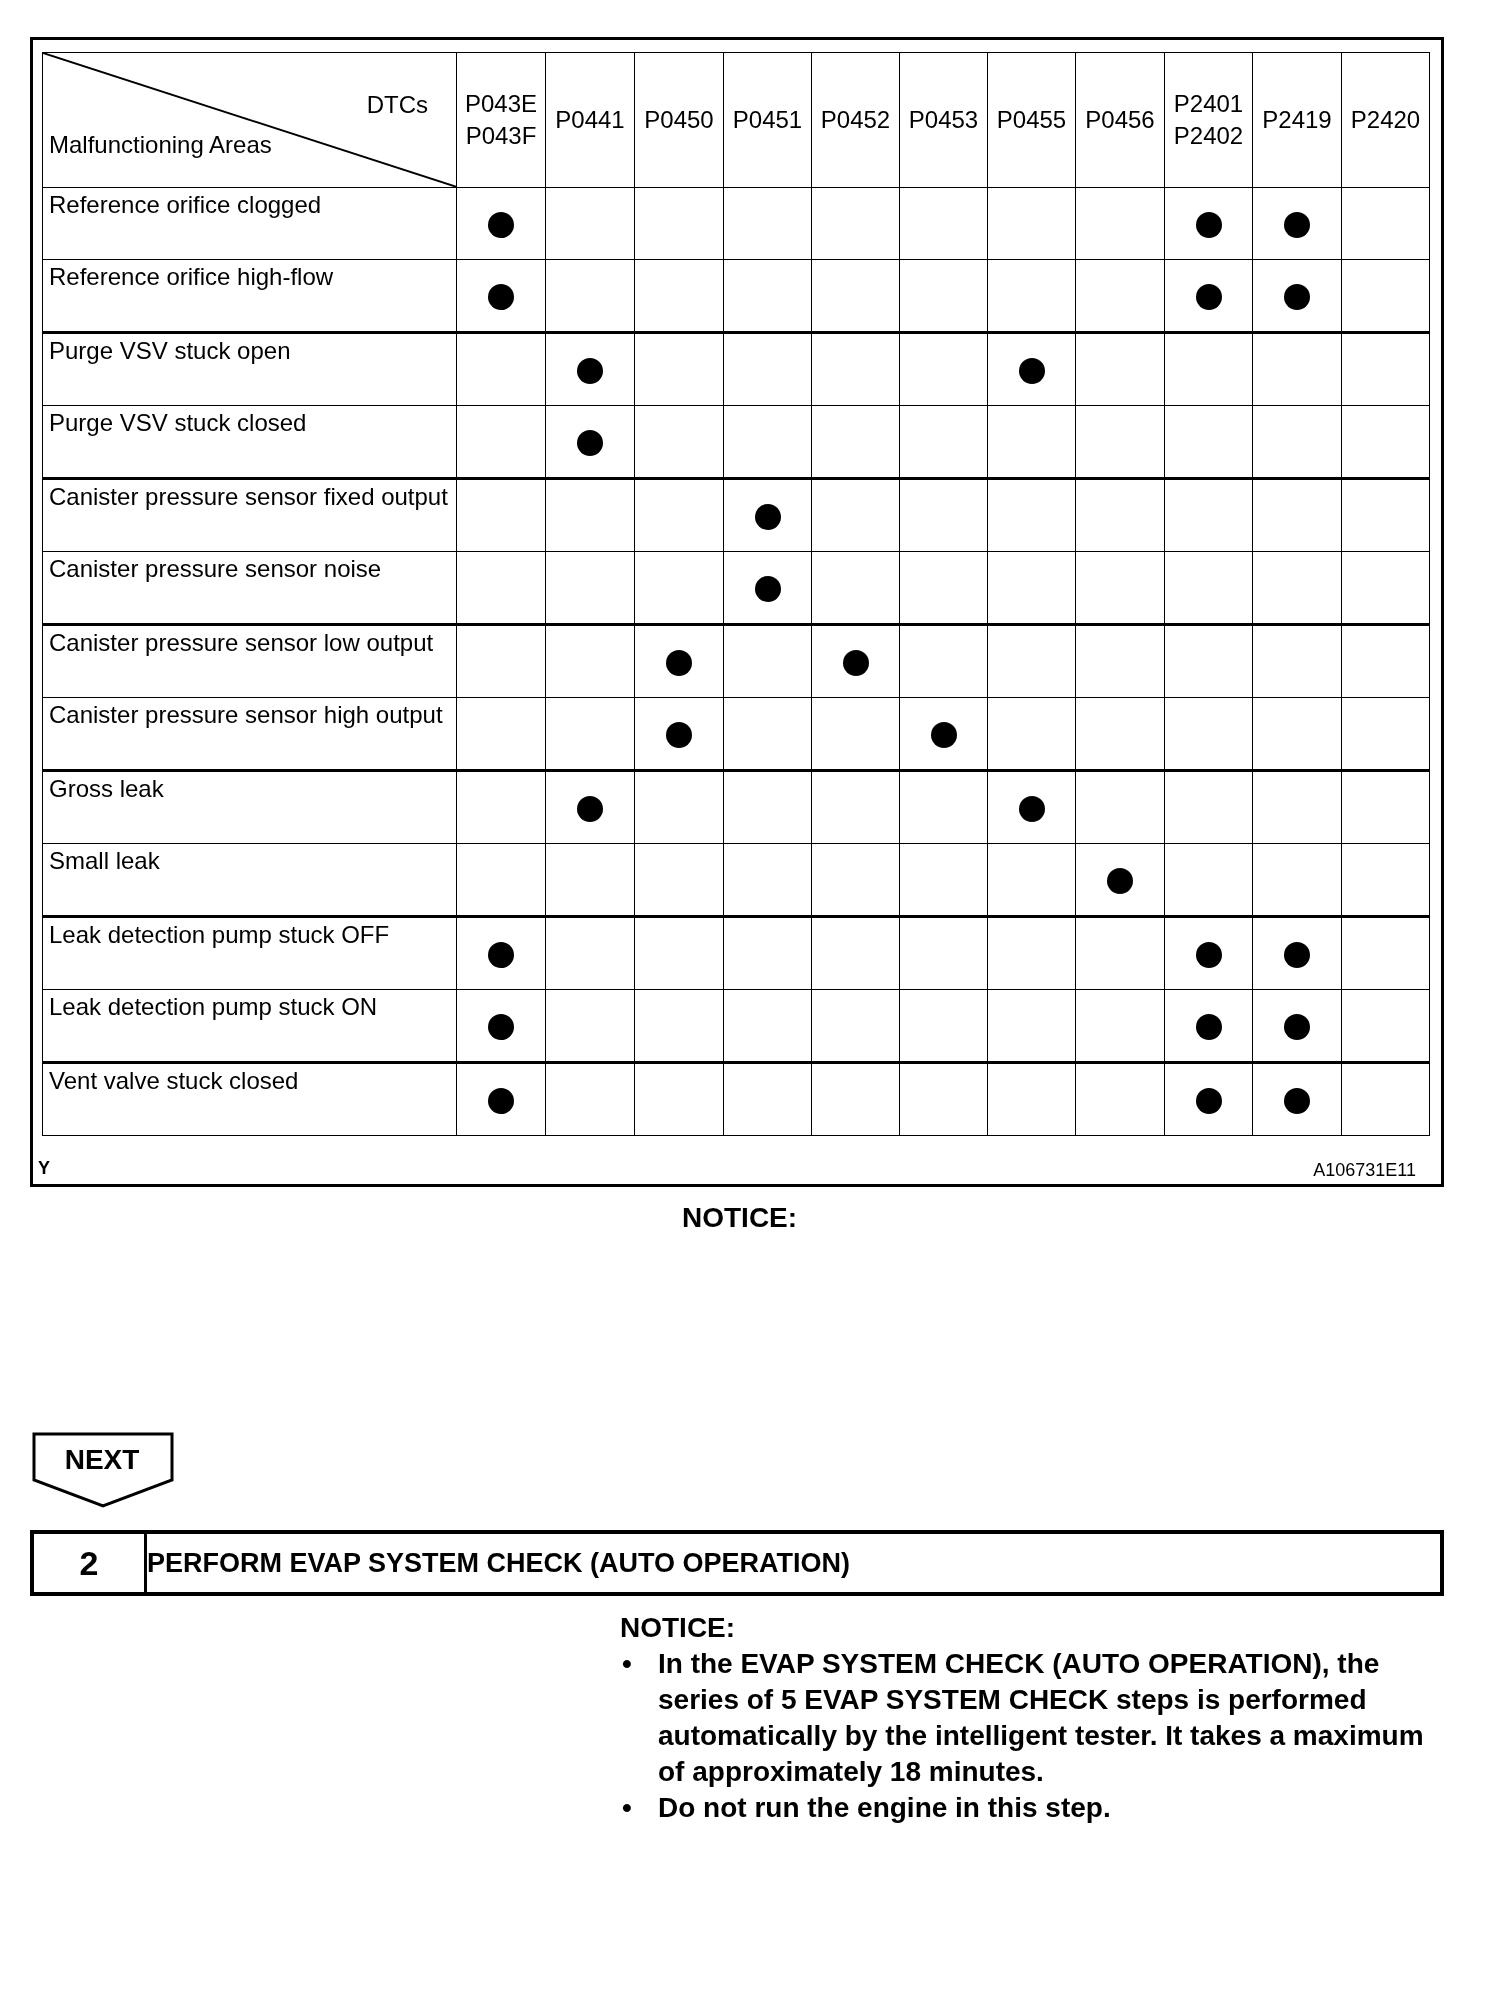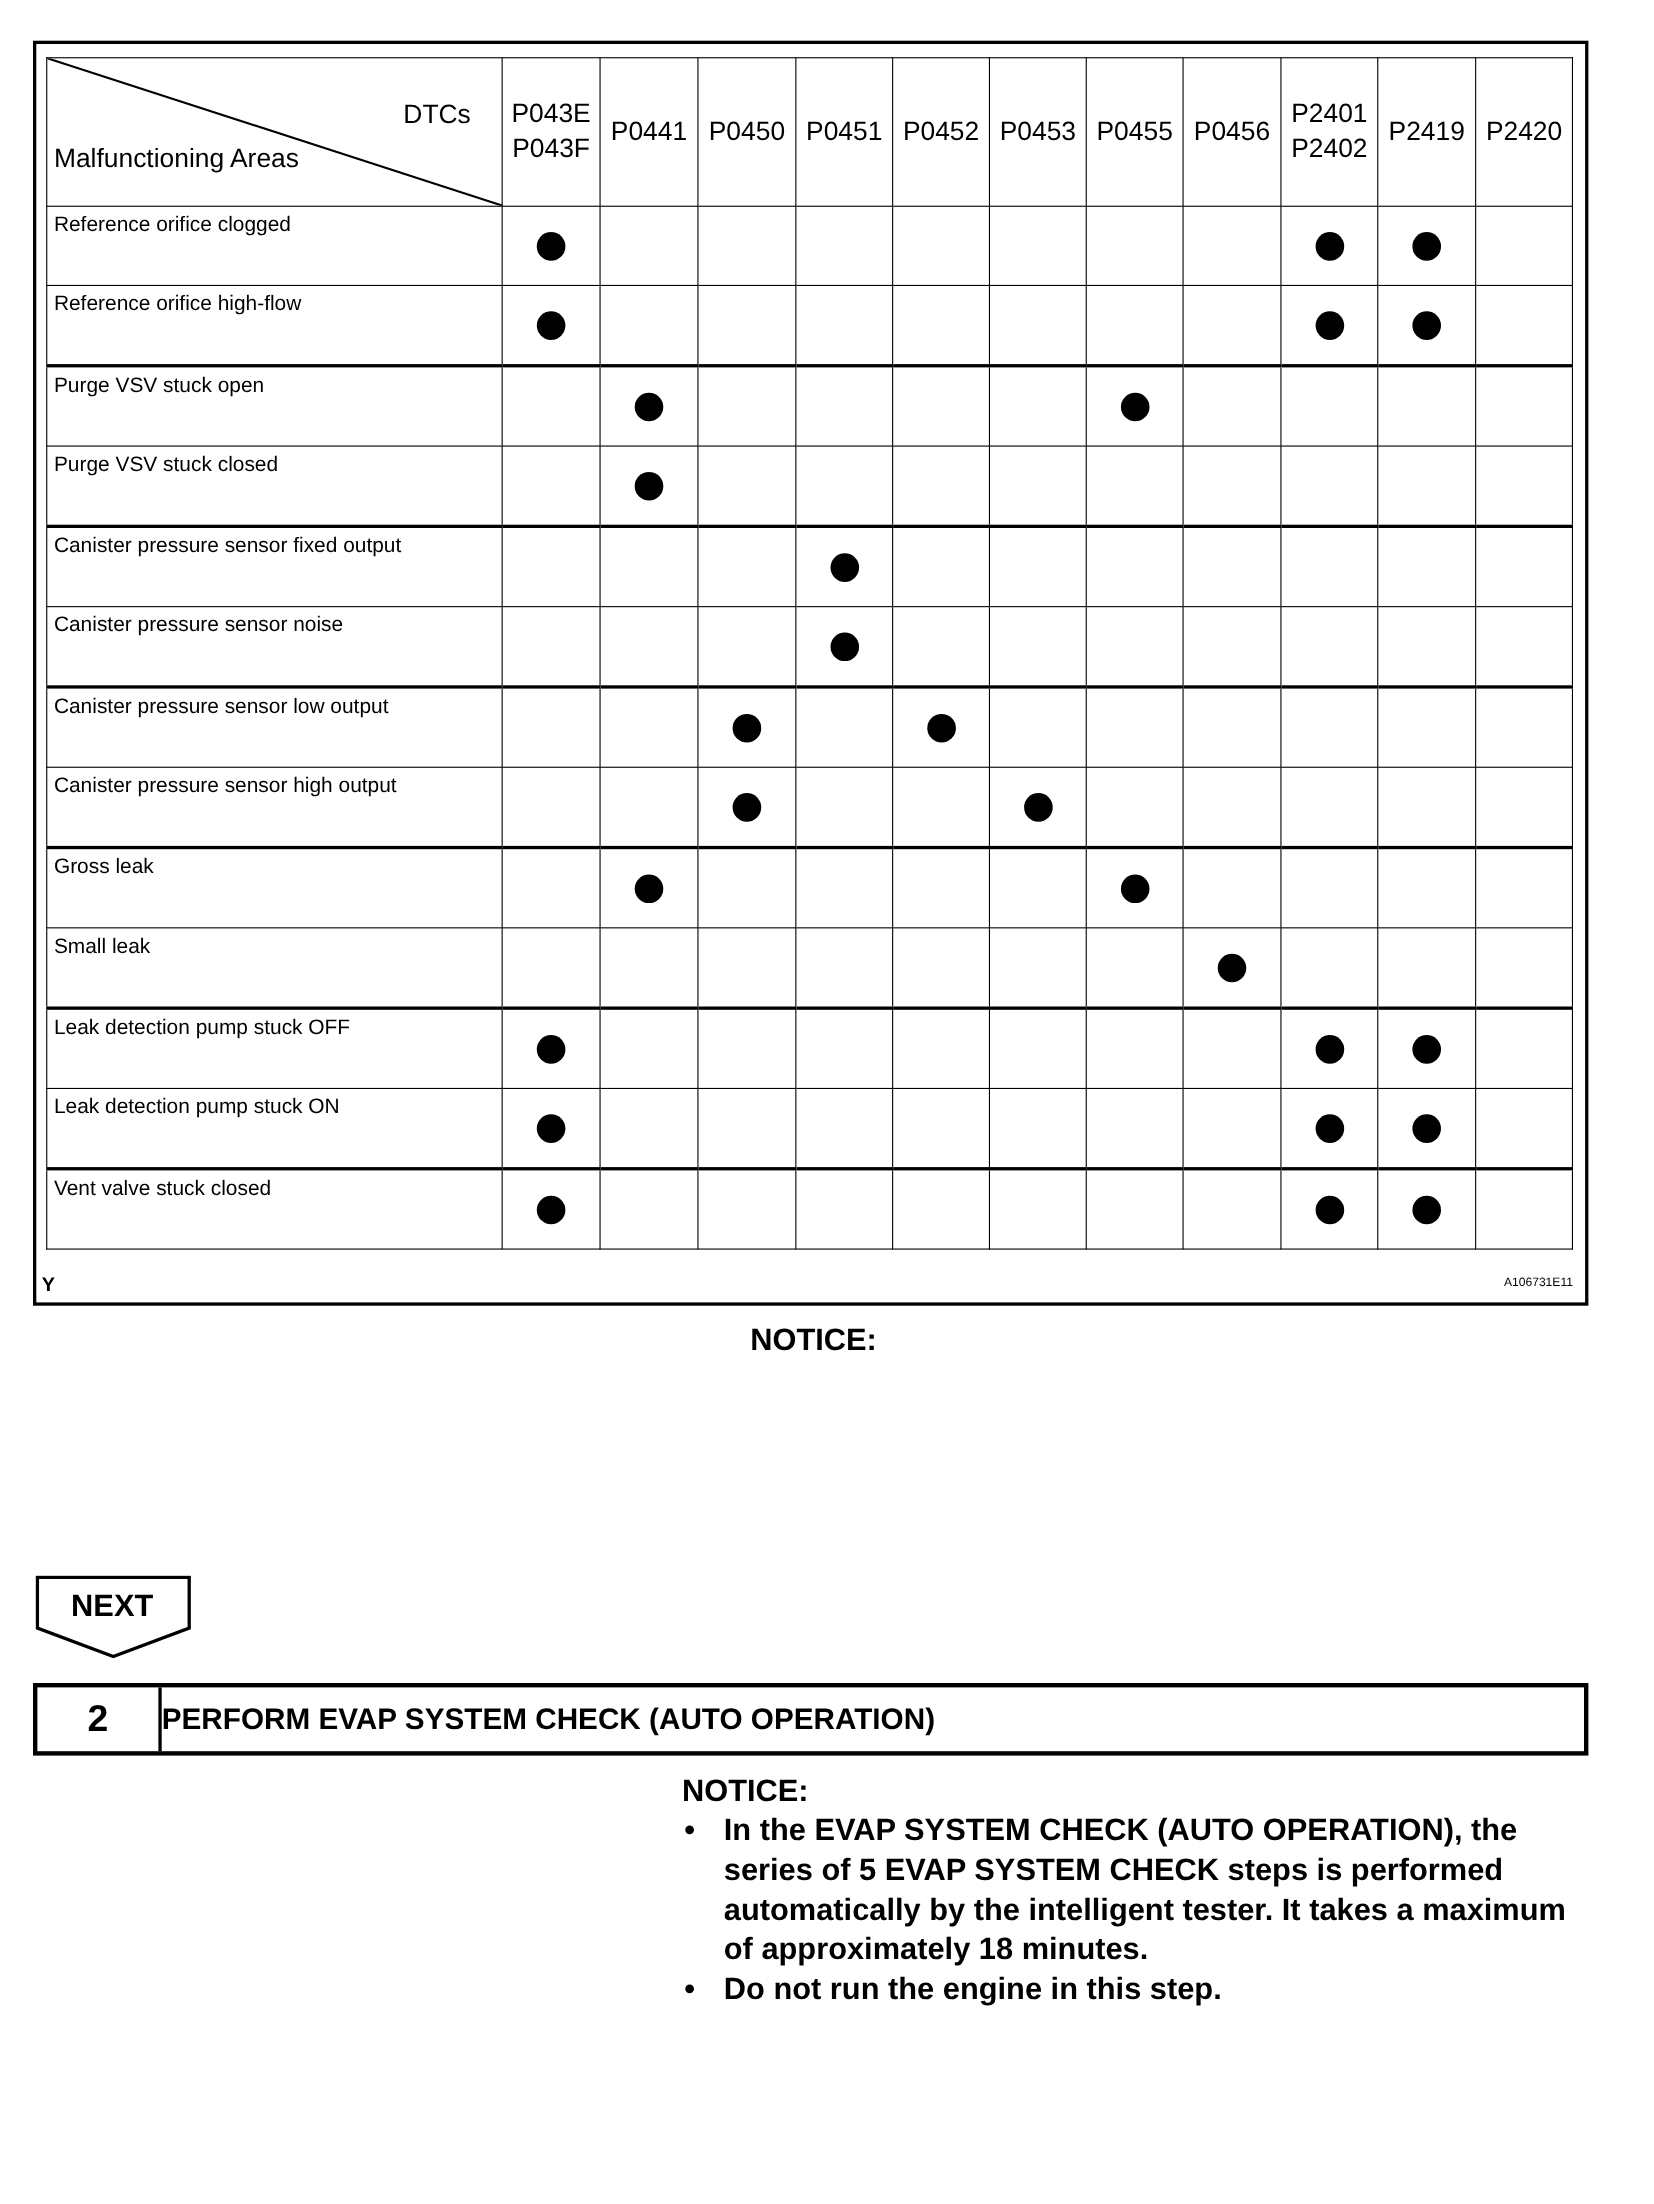--- a/index.html
+++ b/index.html
@@ -7,26 +7,26 @@
        font-family:"Liberation Sans","DejaVu Sans",sans-serif;}
   .frame{position:absolute;left:30px;top:37px;width:1414px;height:1150px;border:3px solid #000;box-sizing:border-box;}
   table.dtc{position:absolute;left:42px;top:52px;border-collapse:collapse;table-layout:fixed;}
   table.dtc td, table.dtc th{border:1.5px solid #000;padding:0;font-weight:normal;}
   table.dtc th{height:134px;font-size:24px;line-height:32px;text-align:center;vertical-align:middle;}
   table.dtc th.corner{position:relative;text-align:center;}
   .corner svg{position:absolute;left:0;top:0;}
   .corner .dtcs{position:absolute;right:28px;top:36px;font-size:24px;}
   .corner .areas{position:absolute;left:6px;top:76px;font-size:24px;}
   table.dtc td{height:67px;}
-  table.dtc td.area{font-size:19px;line-height:29px;vertical-align:top;padding:2px 6px;}
+  table.dtc td.area{font-size:24px;line-height:29px;vertical-align:top;padding:2px 6px;}
   table.dtc tr.thick td{border-bottom:3px solid #000;}
   table.dtc td.cell{text-align:center;vertical-align:middle;}
   .dot{display:inline-block;width:26px;height:26px;border-radius:50%;background:#000;margin-top:6px;}
   .ylabel{position:absolute;left:38px;top:1158px;font-size:18px;font-weight:bold;}
-  .figid{position:absolute;right:74px;top:1160px;font-size:11px;}
+  .figid{position:absolute;right:88px;top:1160px;font-size:18px;}
   .notice1{position:absolute;left:682px;top:1200px;width:760px;font-size:28px;line-height:36px;font-weight:bold;}
   .next{position:absolute;left:32px;top:1432px;}
   .next span{position:absolute;left:0;top:12px;width:140px;text-align:center;font-size:28px;font-weight:bold;}
   .step{position:absolute;left:30px;top:1530px;width:1414px;height:66px;border:4px solid #000;box-sizing:border-box;display:flex;}
   .step .num{width:110px;border-right:3px solid #000;font-size:34px;font-weight:bold;display:flex;align-items:center;justify-content:center;}
   .step .title{font-size:27px;font-weight:bold;display:flex;align-items:center;}
   .notice2{position:absolute;left:620px;top:1610px;width:830px;font-size:28px;line-height:36px;font-weight:bold;}
   .notice2 ul{margin:0;padding:0;list-style:none;}
   .notice2 li{position:relative;padding-left:38px;}
   .notice2 li::before{content:"•";position:absolute;left:2px;top:0;}

